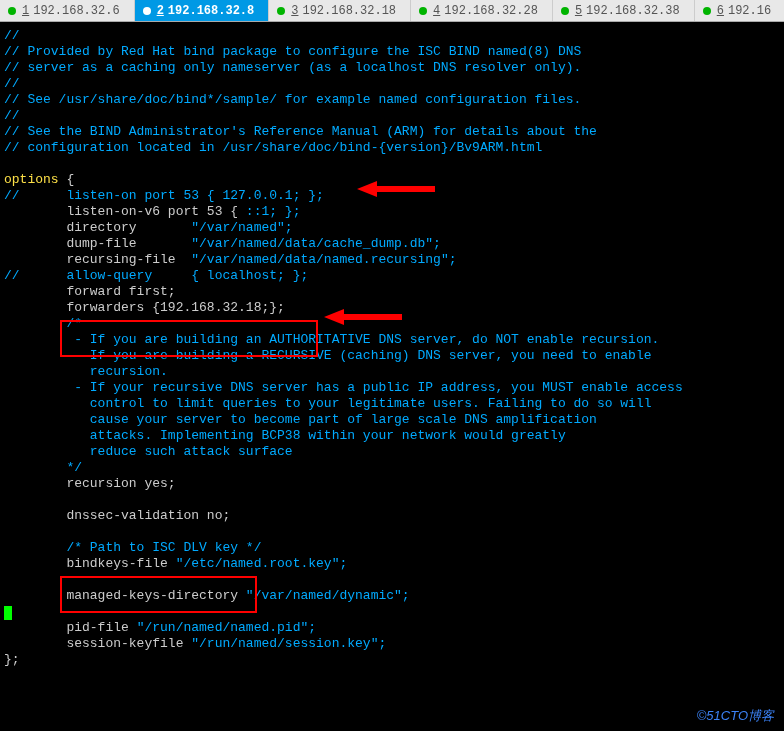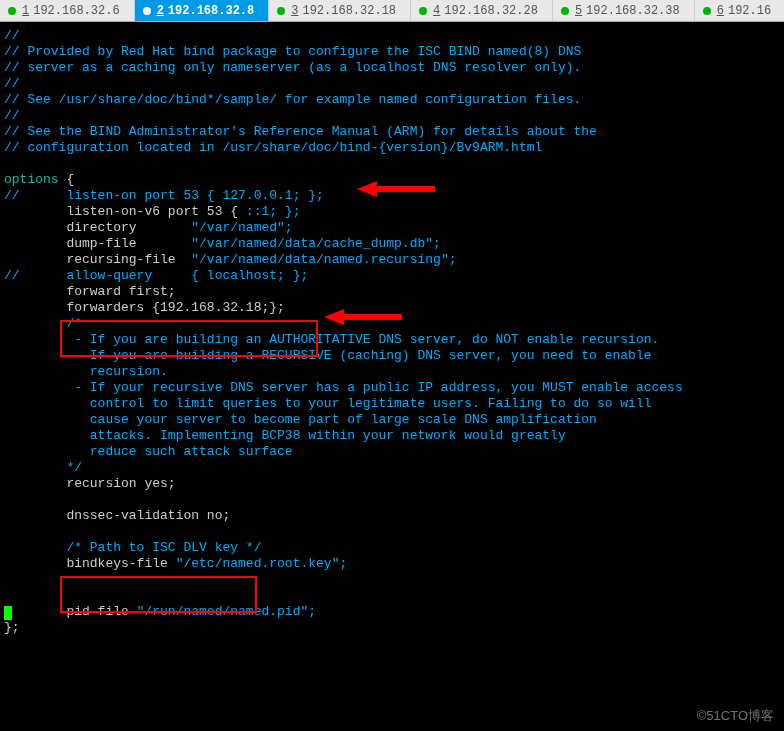--- a/index.html
+++ b/index.html
@@ -6,30 +6,30 @@
 body { background:#000; font-family:"Consolas","Courier New",monospace; font-size:13px; width:784px; height:731px; overflow:hidden; position:relative; }
 .tabs { display:flex; background:#e8e8e8; height:22px; border-bottom:1px solid #aaa; }
 .tab { display:flex; align-items:center; padding:0 14px 0 8px; border-right:1px solid #ccc; white-space:nowrap; cursor:pointer; font-size:12px; color:#555; }
 .tab.active { background:#0099e5; color:#fff; font-weight:bold; }
 .tab.active .dot { background:#fff; }
 .dot { width:8px; height:8px; border-radius:50%; background:#00b400; margin-right:6px; flex-shrink:0; }
 .tab .num { text-decoration:underline; margin-right:4px; }
 .term { background:#000; padding:6px 4px; position:relative; height:709px; }
 .line { white-space:pre; color:#ccc; line-height:16px; height:16px; }
 .cmt { color:#00aaff; }
-.kw { color:#14b8a6; }
+.kw { color:#fde047; }
 .str { color:#00aaff; }
 .norm { color:#ccc; }
 .box { position:absolute; border:2px solid #ff0000; pointer-events:none; }
 .box1 { left:60px; top:298px; width:258px; height:37px; }
 .box2 { left:60px; top:554px; width:197px; height:37px; }
 .arrow { position:absolute; pointer-events:none; }
 .arrow svg { display:block; }
 .cursor { background:#00ff00; width:8px; height:14px; position:absolute; left:4px; top:584px; }
-.watermark { position:absolute; right:10px; bottom:6px; color:#737373; font-size:13px; font-family:sans-serif; }
+.watermark { position:absolute; right:10px; bottom:6px; color:#3b82f6; font-size:13px; font-family:sans-serif;font-style:italic; }
 </style>
 </head>
 <body>
 
 <div class="tabs">
   <div class="tab">
       <span class="dot"></span>
       <span class="num">1</span>
       <span>192.168.32.6</span>
     </div>
@@ -89,22 +89,24 @@
 <div class="line cmt">           attacks. Implementing BCP38 within your network would greatly</div>
 <div class="line cmt">           reduce such attack surface</div>
 <div class="line cmt">        */</div>
 <div class="line norm">        recursion yes;</div>
 <div class="line"></div>
 <div class="line norm">        dnssec-validation no;</div>
 <div class="line"></div>
 <div class="line cmt">        /* Path to ISC DLV key */</div>
 <div class="line"><span class="norm">        bindkeys-file </span><span class="str">"/etc/named.root.key";</span></div>
 <div class="line"></div>
+<div class="line"><span class="norm">        managed-keys-directory </span><span class="str">"/var/named/dynamic";</span></div>
 <div class="line"></div>
 <div class="line"><span class="norm">        pid-file </span><span class="str">"/run/named/named.pid";</span></div>
+<div class="line"><span class="norm">        session-keyfile </span><span class="str">"/run/named/session.key";</span></div>
 <div class="line norm">};</div>
 
 <div class="box box1"></div>
 <div class="box box2"></div>
 
 <div class="arrow" style="left:357px; top:156px;">
 <svg width="80" height="22">
         <polygon points="0,11 20,3 20,8 78,8 78,14 20,14 20,19" fill="#ff0000"></polygon>
       </svg>
 </div>

